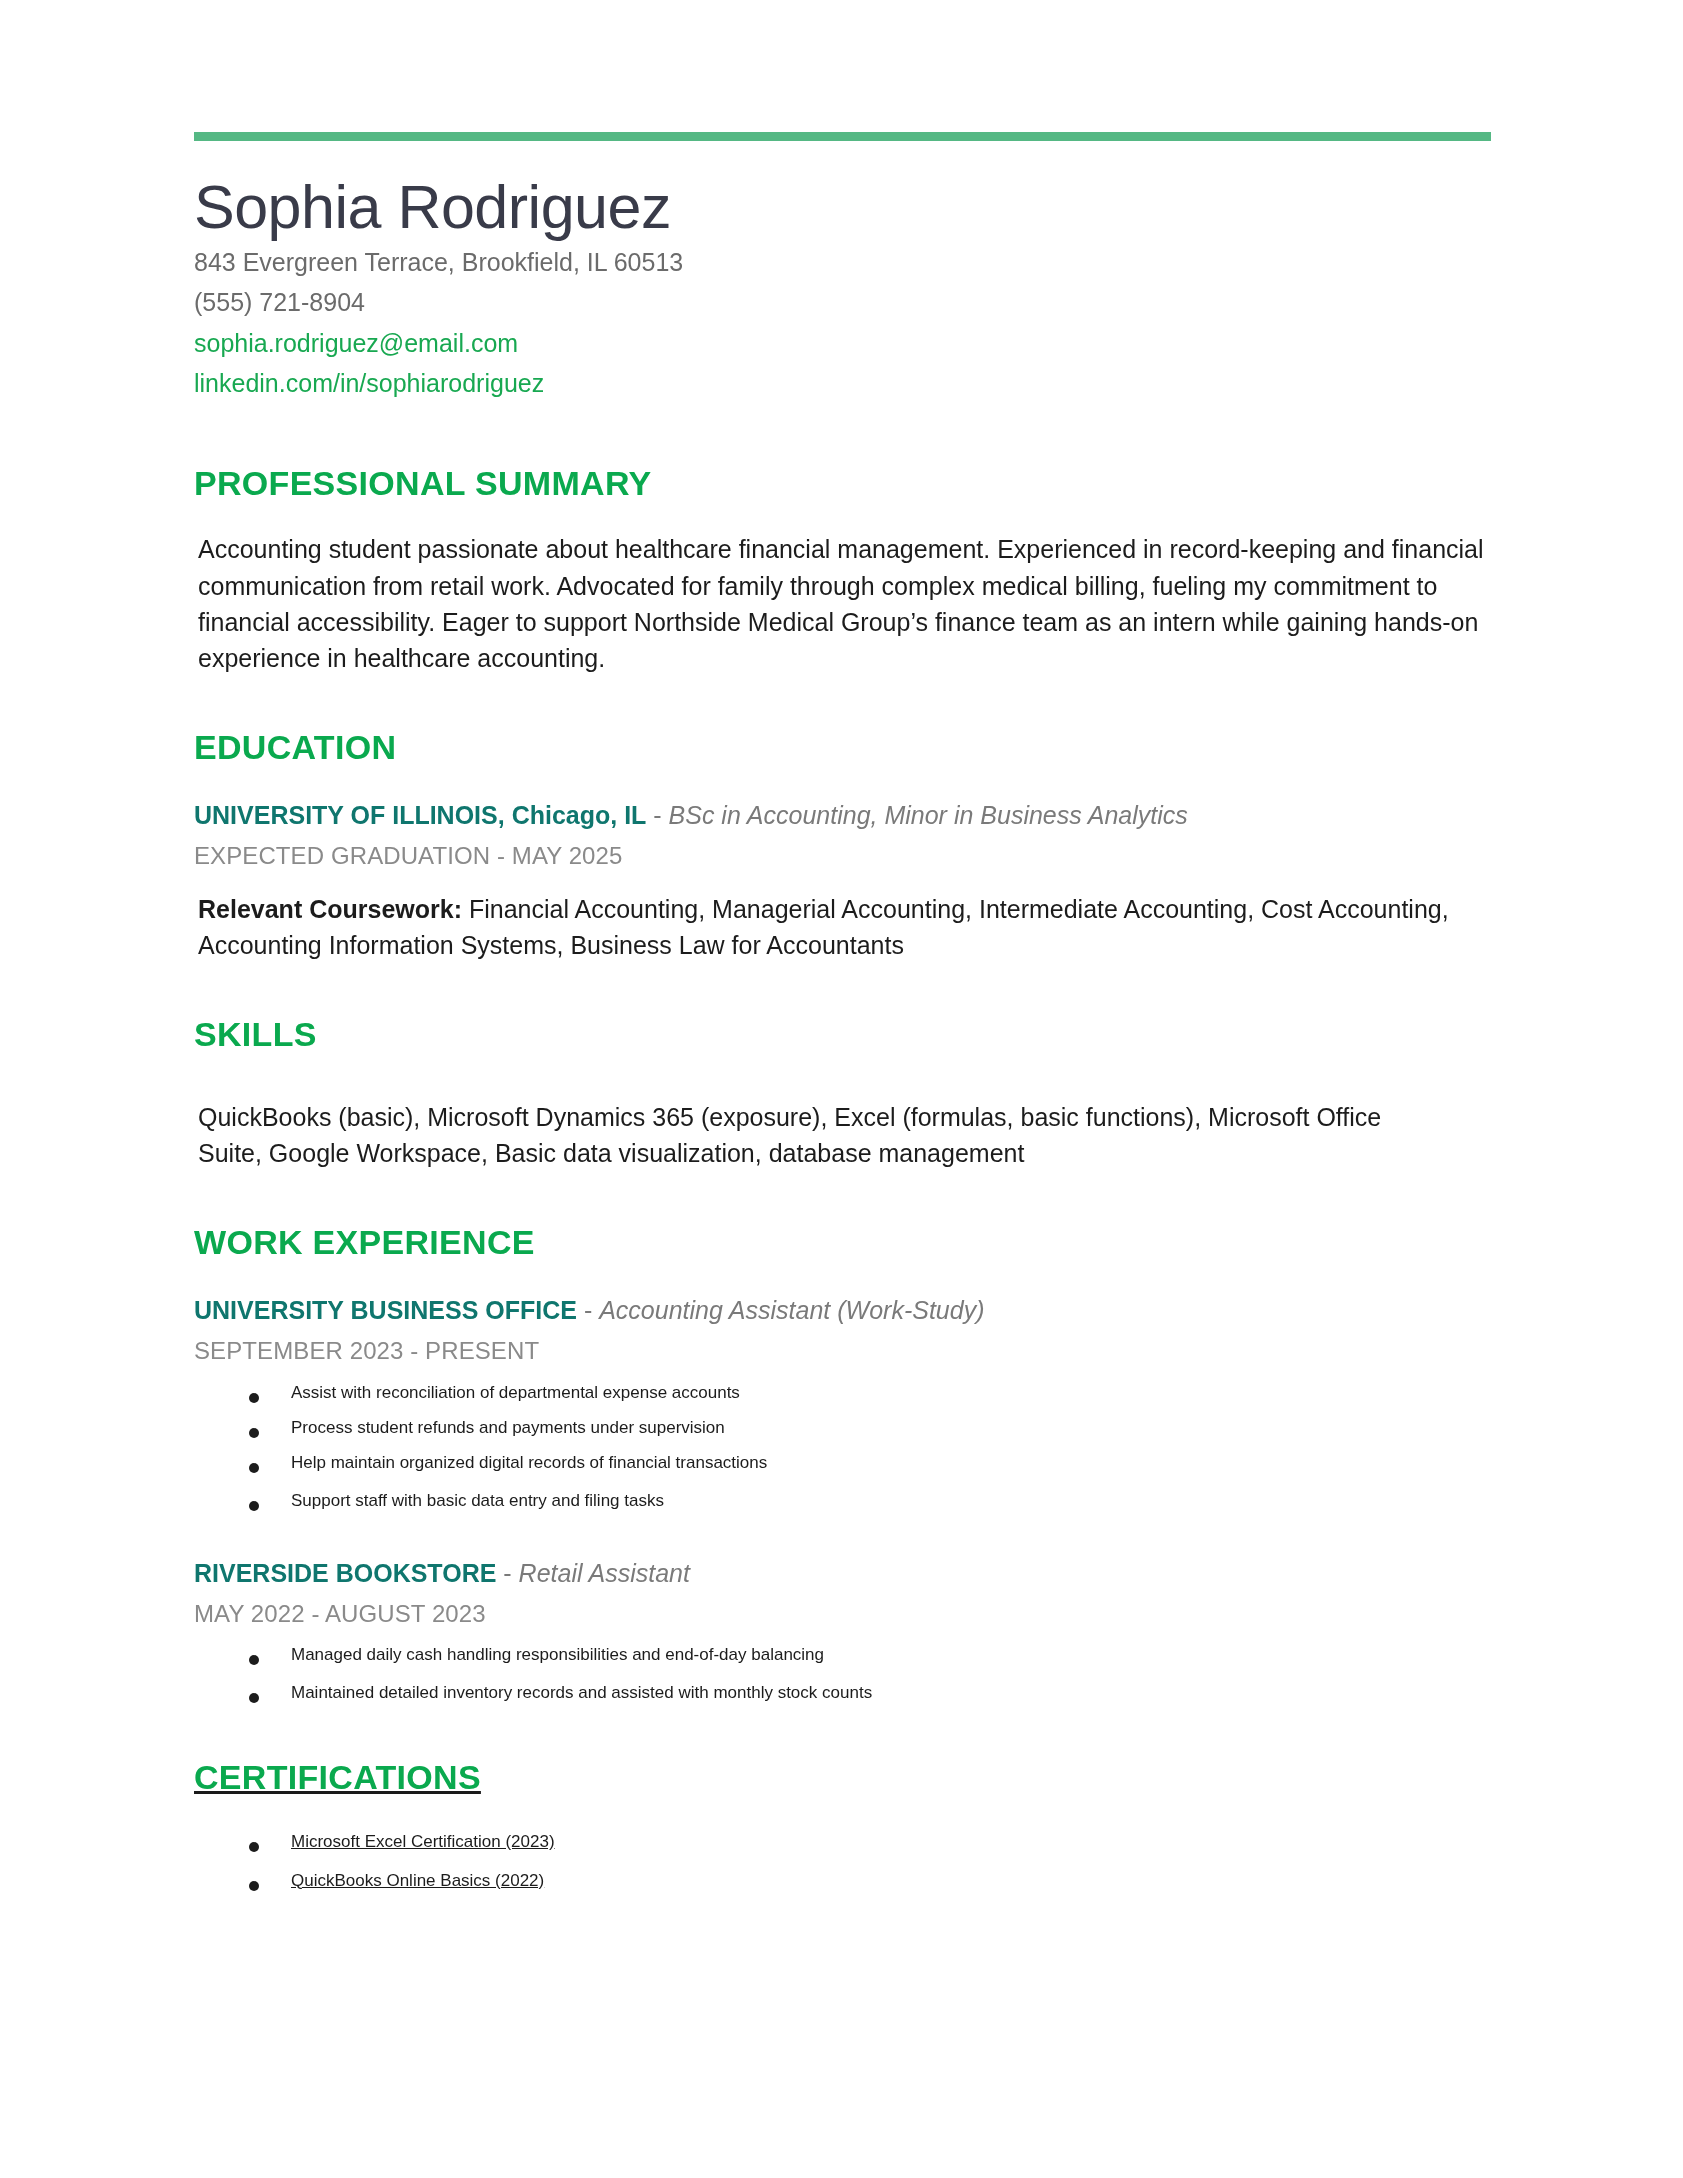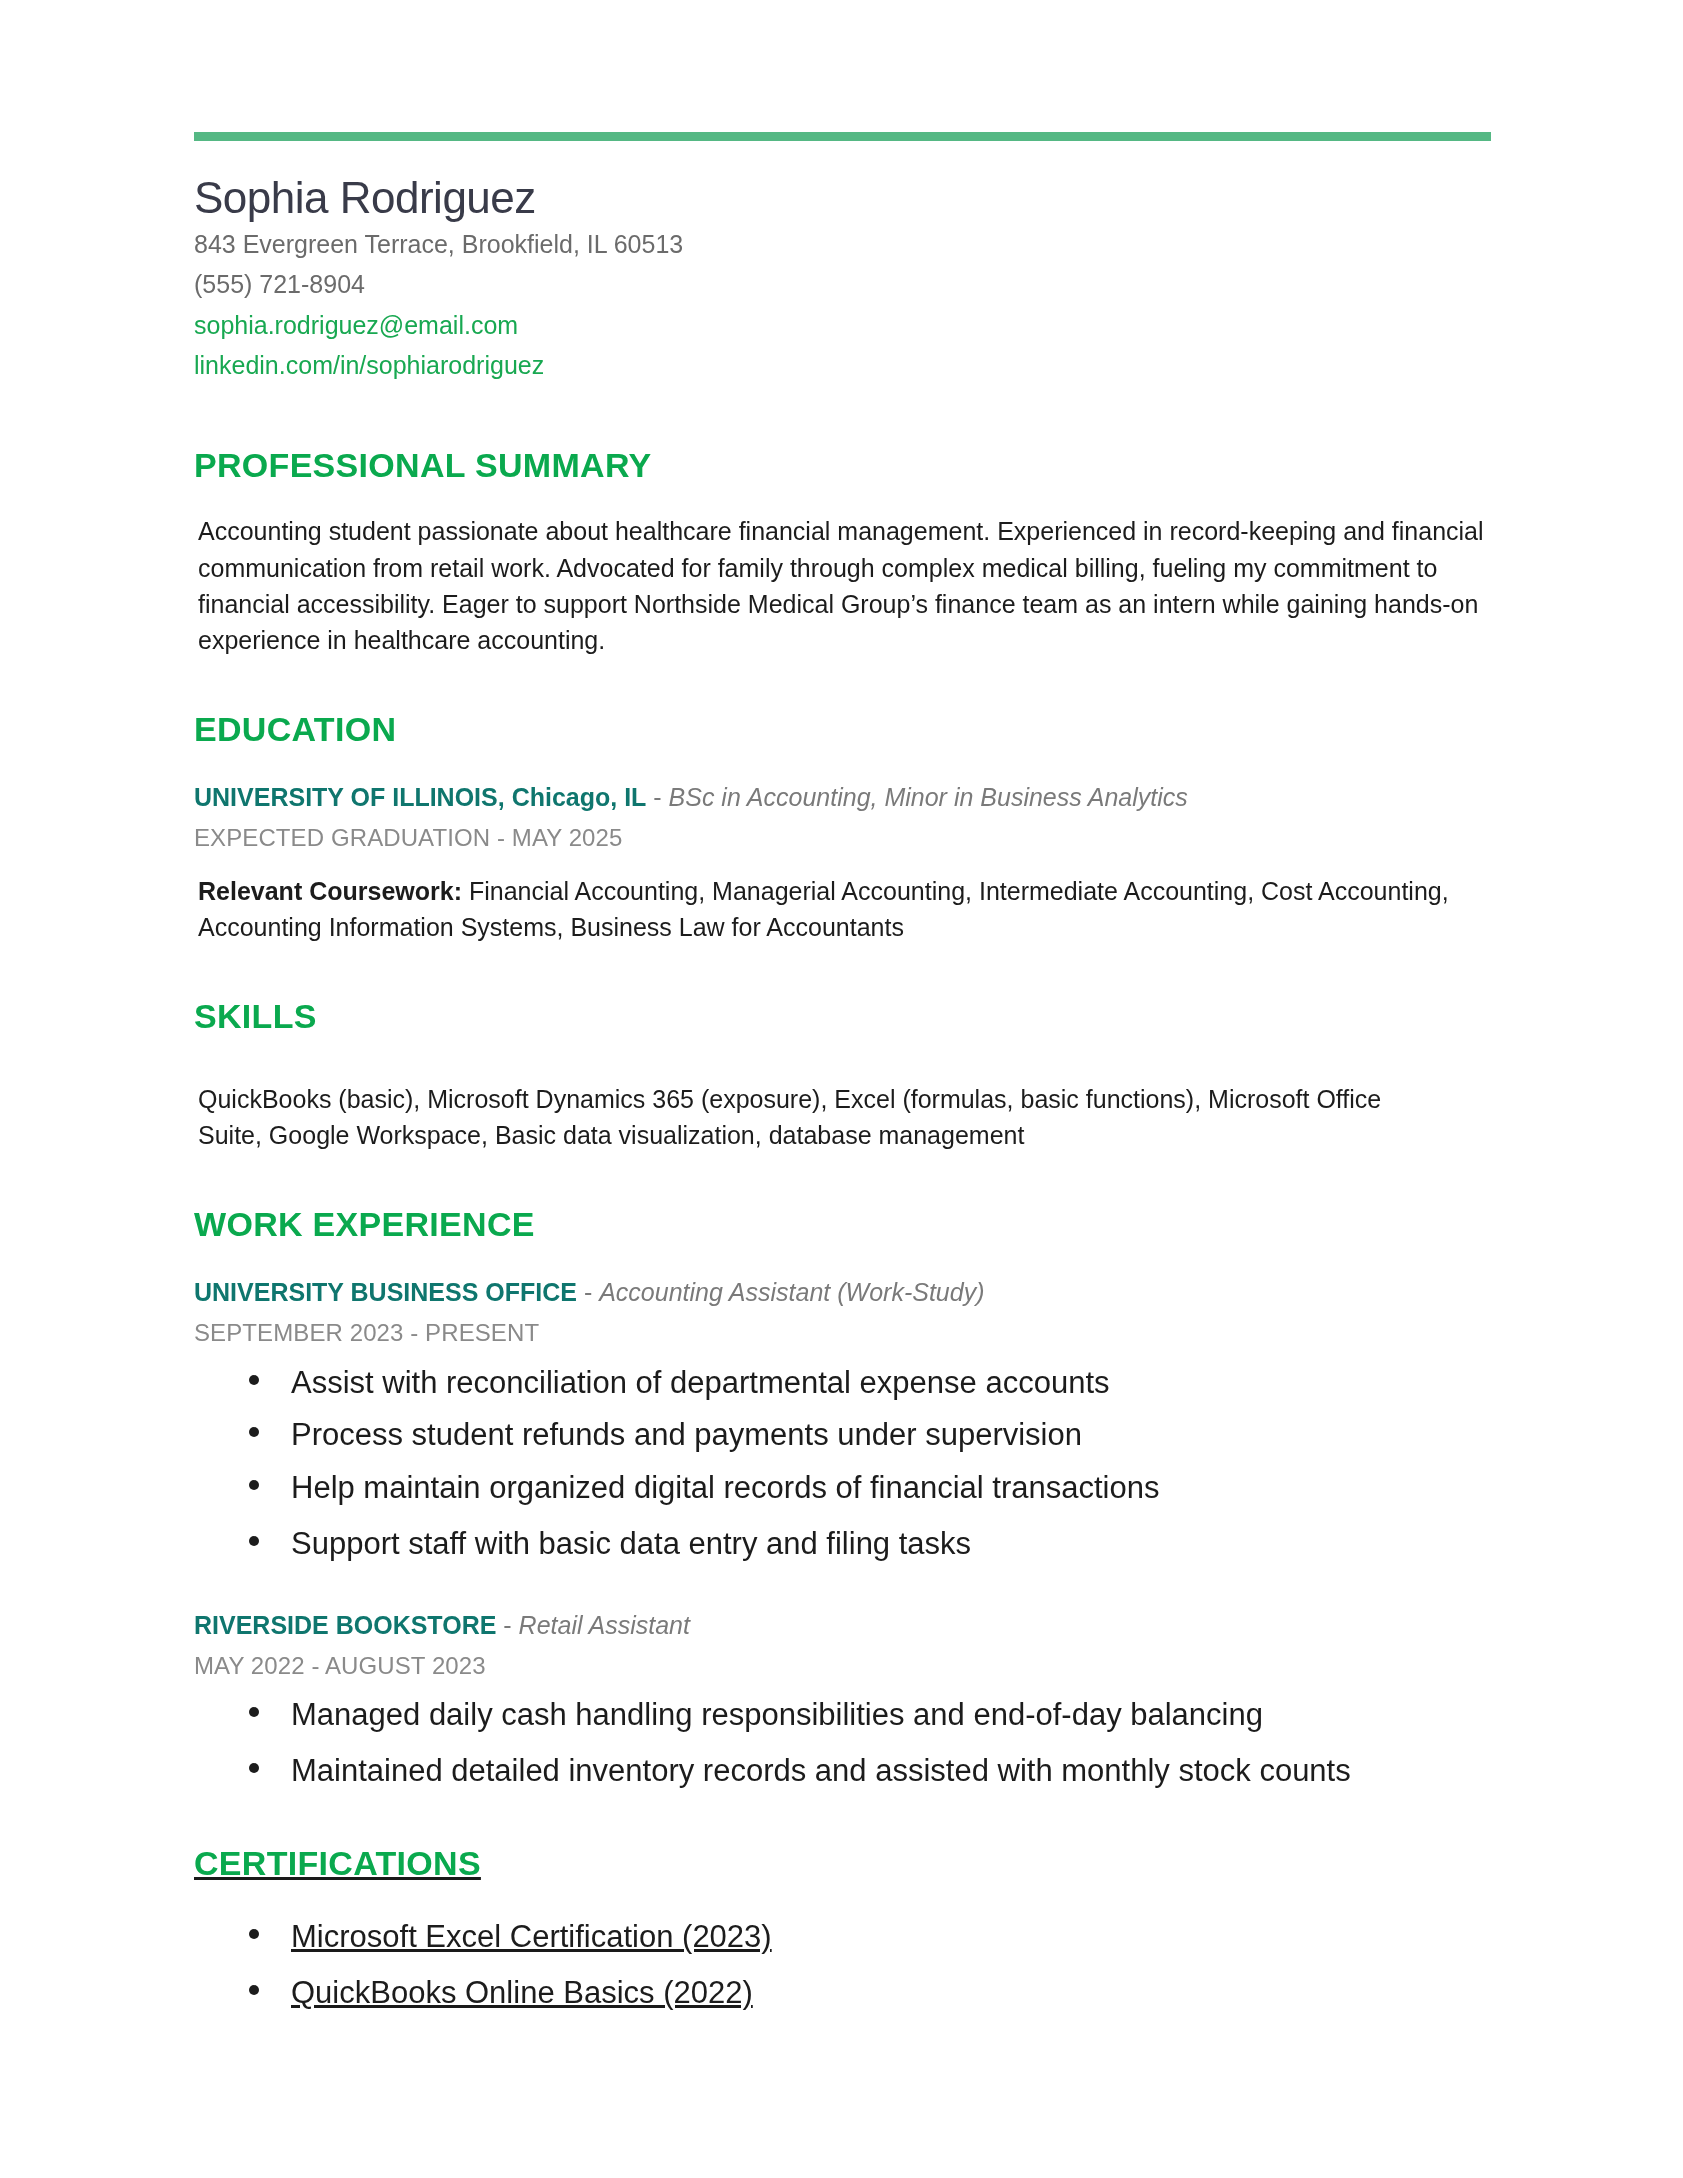--- a/index.html
+++ b/index.html
@@ -36,21 +36,21 @@
     width: 1297px;
     height: 9px;
     background: #55b884;
   }
 
   
   .header {
     margin-top: 34px;
   }
   .full-name {
-    font-size: 44px;
+    font-size: 61px;
     font-weight: 400;
     letter-spacing: -0.5px;
     line-height: 1.06;
     color: #393b49;
     margin: 0;
   }
   .job-title {
     font-size: 33px;
     font-weight: 700;
     color: #0aa94e;
@@ -142,21 +142,21 @@
 
   
   ul.bullets {
     list-style: none;
     margin: 14px 0 0 0;
     padding: 0;
   }
   ul.bullets li {
     position: relative;
     padding-left: 97px;
-    font-size: 31px;
+    font-size: 17px;
     line-height: 1.25;
     color: #1c1c1c;
     margin-bottom: 14px;
   }
   ul.bullets li:last-child { margin-bottom: 0; margin-top: 17px; }
   ul.bullets li .dot {
     position: absolute;
     left: 55px;
     top: 11px;
     width: 10px;

